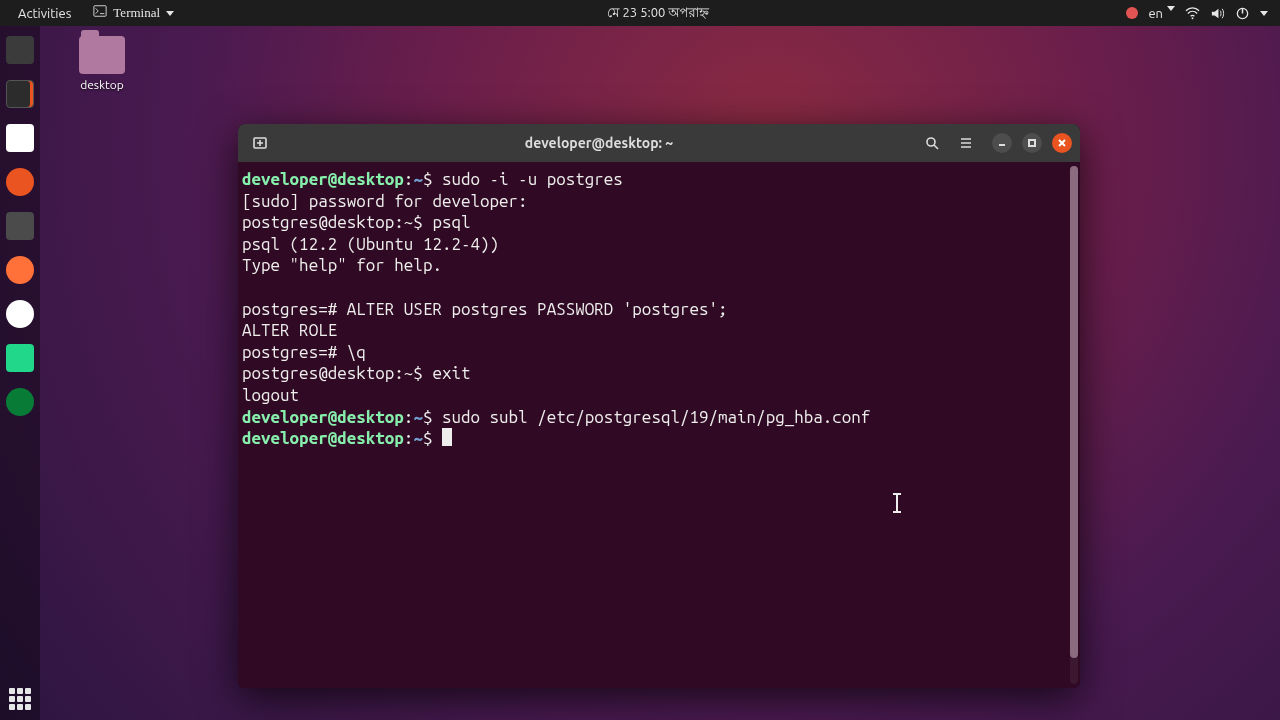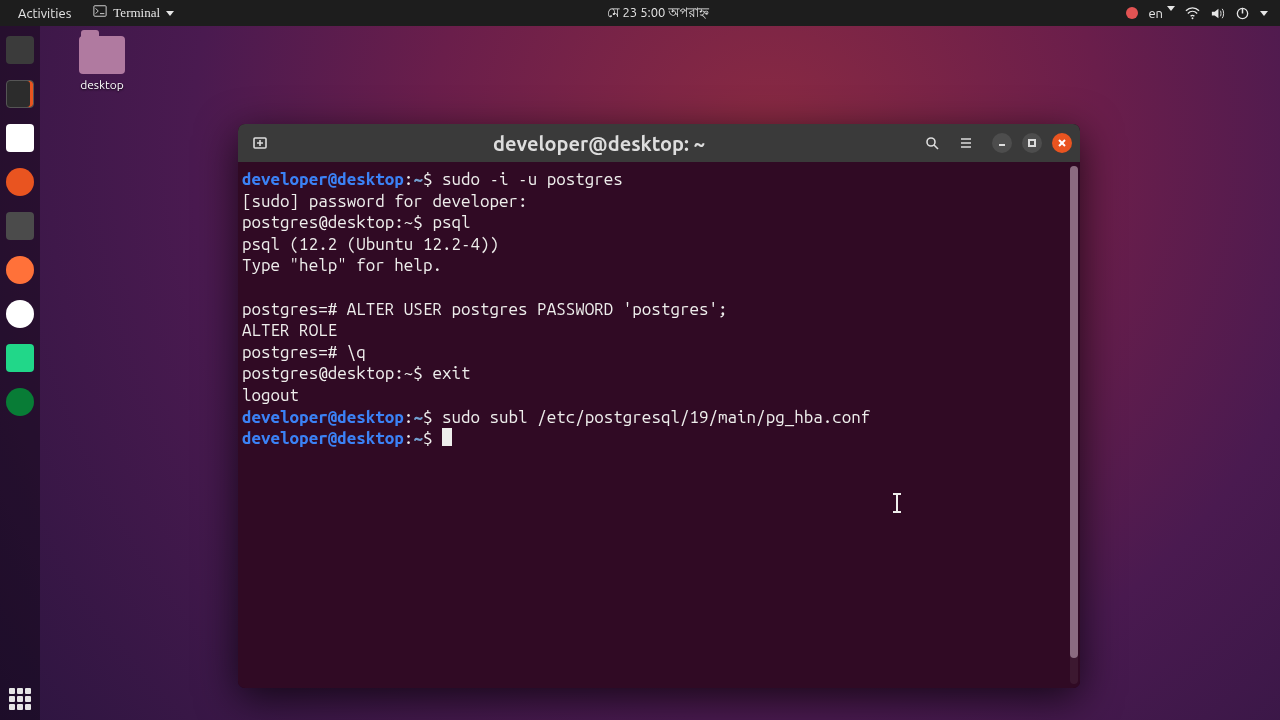--- a/index.html
+++ b/index.html
@@ -65,21 +65,21 @@
   .desktop-icon .label { text-shadow:0 1px 2px rgba(0,0,0,0.8); }
 
   
   .window {
     position:absolute; top:124px; left:238px; width:842px; height:564px;
     background:#2c001e; border-radius:7px; box-shadow:0 10px 40px rgba(0,0,0,0.7);
     display:flex; flex-direction:column; overflow:hidden;
   }
   .titlebar {
     height:38px; background:#3a3a3a; display:flex; align-items:center; padding:0 8px;
-    color:#ddd; font-size:20px;
+    color:#ddd; font-size:14px;
   }
   .titlebar .tb-btn {
     width:28px; height:28px; border-radius:4px; display:flex; align-items:center; justify-content:center;
     margin-right:6px;
   }
   .titlebar .tb-btn svg{ width:16px;height:16px; stroke:#ddd; fill:none; stroke-width:1.6;}
   .titlebar .title { flex:1; text-align:center; font-weight:600; }
   .titlebar .winctl { display:flex; gap:10px; align-items:center; margin-left:6px;}
   .titlebar .circle { width:20px; height:20px; border-radius:50%; background:#4d4d4d; display:flex; align-items:center; justify-content:center;}
   .titlebar .circle.close{ background:#e95420;}
@@ -93,21 +93,21 @@
   }
   .termscroll {
     position:absolute; top:4px; right:2px; width:8px; bottom:4px; background:rgba(255,255,255,0.06); border-radius:4px;
   }
   .termscroll .thumb{ position:absolute; top:0; left:0; right:0; height:95%; background:#8b6b80; border-radius:4px;}
 
   pre.term {
     font-family:"Ubuntu Mono","DejaVu Sans Mono",monospace; font-size:17px; line-height:21.6px;
     color:#eeeeec; white-space:pre; 
   }
-  .g{ color:#3b82f6; font-weight:bold;}  
+  .g{ color:#86efac; font-weight:bold;}  
   .b{ color:#729fcf; font-weight:bold;}  
   .w{ color:#eeeeec; }
   .cursor{ display:inline-block; width:10px; height:18px; background:#eeeeec; vertical-align:-2px;}
   .ibeam{ position:absolute; left:658px; top:332px; width:2px; height:18px; background:#eeeeec;}
   .ibeam::before,.ibeam::after{content:"";position:absolute;left:-3px;width:8px;height:2px;background:#eeeeec;}
   .ibeam::before{top:-1px;} .ibeam::after{bottom:-1px;}
 </style>
 </head>
 <body>
 

